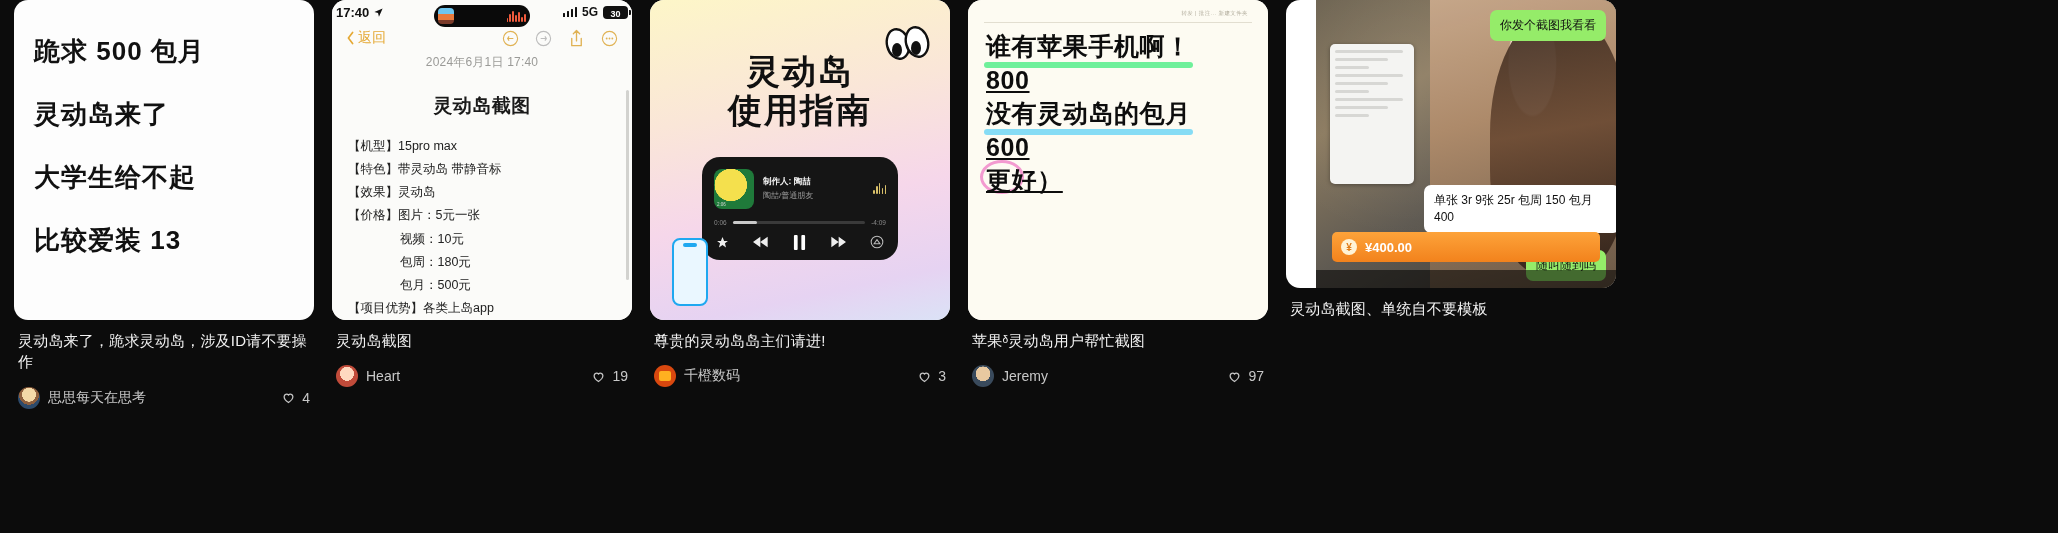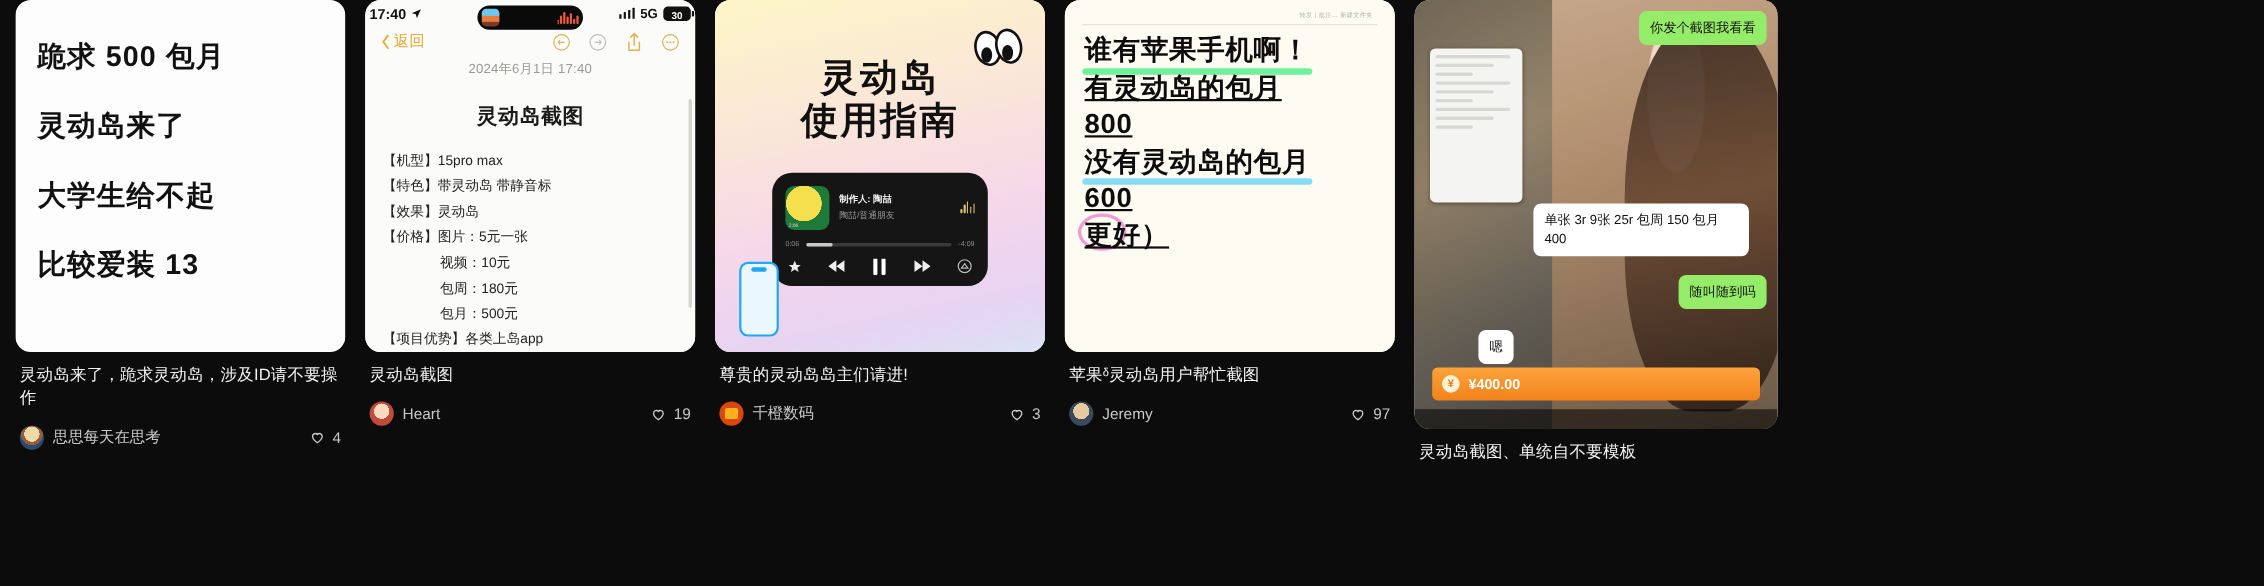--- a/index.html
+++ b/index.html
@@ -28,21 +28,21 @@
 
   
   .media {
     position:relative;
     width:100%;
     height:320px;
     border-radius:14px;
     overflow:hidden;
     background:#fff;
   }
-  .media.tall { height:390px; }
+  .media.tall { height:288px;padding-left:30px; }
 
   
   .meta { padding:10px 4px 0 4px; }
   .cap {
     color:#f2f2f2;
     font-size:15px;
     line-height:1.42;
     letter-spacing:.2px;
     max-height:44px;
     overflow:hidden;
@@ -591,21 +591,20 @@
 
   <div class="card">
     <div class="media">
       <div class="note4">
         <div class="hdr-txt">转发 | 批注… 新建文件夹</div>
         <div class="hdr-line"></div>
 
         <div class="n4 big">
           <span class="hl green">谁有苹果手机啊！</span>
         </div>
-        <div class="n4 big">有灵动岛的包月</div>
         <div class="n4 big">800</div>
         <div class="n4 big">
           <span class="hl blue">没有灵动岛的包月</span>
         </div>
         <div class="n4 big">600</div>
         <div class="n4 big">
           <span class="circ"></span>
         </div>
         <div class="n4 big">更好）</div>
       </div>

